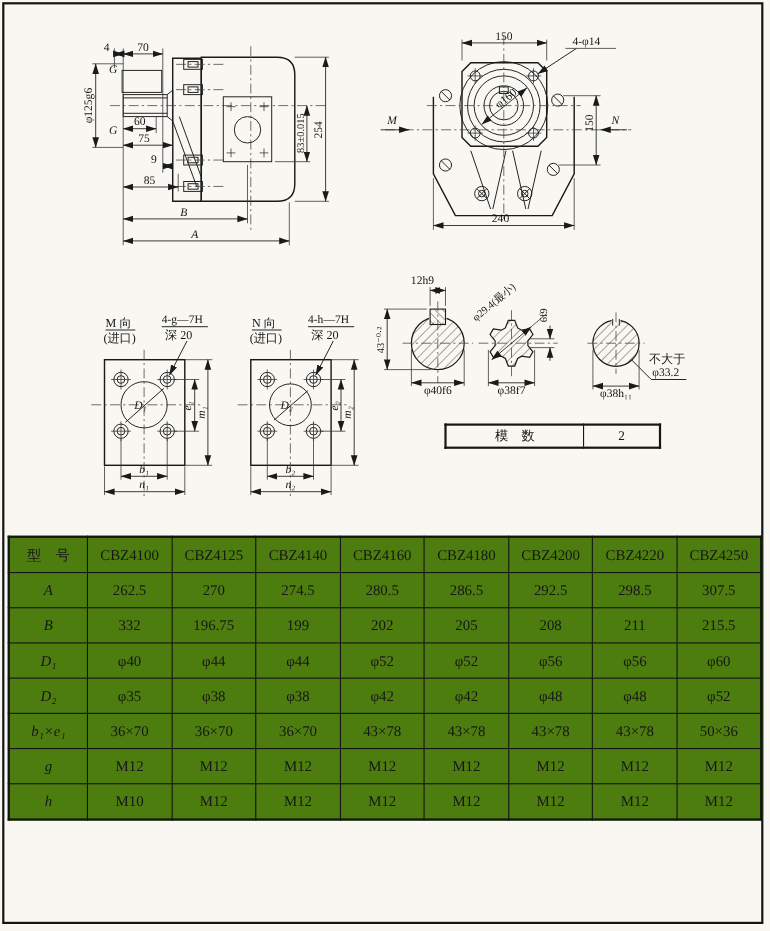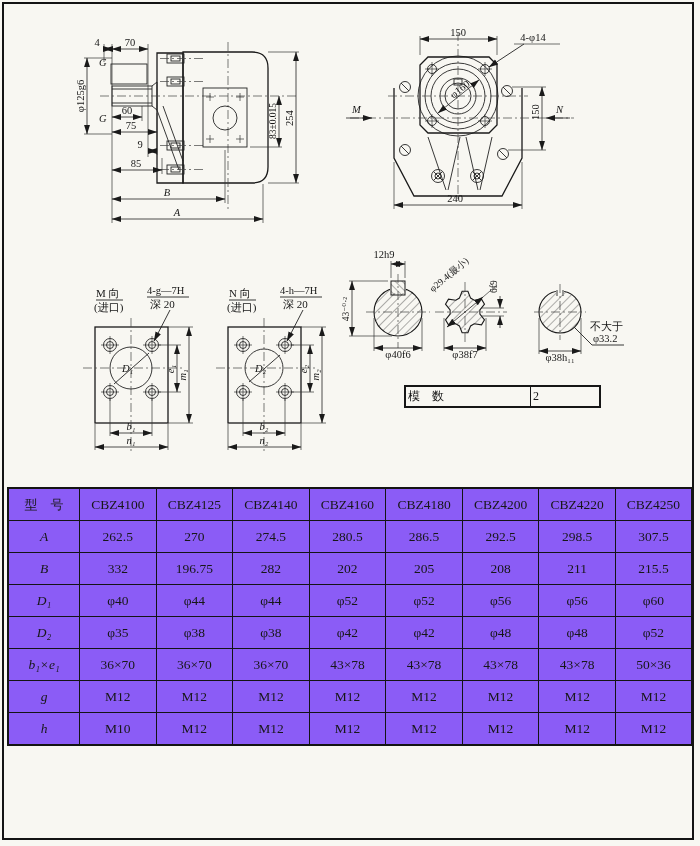--- a/index.html
+++ b/index.html
@@ -17,27 +17,27 @@
   svg text.it{font-style:italic;}
   svg text.cn{font-size:11px;}
   .out{stroke:#1a1a1a;stroke-width:1.3;fill:none;}
   .thin{stroke:#222;stroke-width:0.9;fill:none;}
   .ext{stroke:#333;stroke-width:0.7;fill:none;}
   .dim{stroke:#222;stroke-width:0.8;fill:none;}
   .cl{stroke:#444;stroke-width:0.7;fill:none;stroke-dasharray:9 3 2 3;}
   
   .gear-table{position:absolute;left:404px;top:385px;width:197px;
     border-collapse:collapse;background:#f8f7f2;}
-  .gear-table td{border:1px solid #161616;height:19px;
+  .gear-table td{border:1px solid #161616;height:19px;text-align:center;
     font-size:12px;padding:0 2px;}
   .gear-table .g-label{width:120px;}
   .gear-table{border:2px solid #161616;}
   
   .spec-table{position:absolute;left:7px;top:487px;width:686px;
-    border-collapse:collapse;table-layout:fixed;background:#8b5cf6;
+    border-collapse:collapse;table-layout:fixed;background:#4d7c0f;
     border:2px solid #141414;}
   .spec-table td{border:1px solid #141414;height:31px;text-align:center;
     font-size:13.5px;padding:0;}
   .spec-table td.corner{width:70px;font-size:13px;}
   .spec-table td.rlabel{font-style:italic;}
 </style>
 </head>
 <body>
 
 <div class="frame"></div>
@@ -400,21 +400,21 @@
         <td>280.5</td>
         <td>286.5</td>
         <td>292.5</td>
         <td>298.5</td>
         <td>307.5</td>
       </tr>
       <tr>
         <td class="rlabel">B</td>
         <td>332</td>
         <td>196.75</td>
-        <td>282</td>
+        <td>199</td>
         <td>202</td>
         <td>205</td>
         <td>208</td>
         <td>211</td>
         <td>215.5</td>
       </tr>
       <tr>
         <td class="rlabel">D₁</td>
         <td>φ40</td>
         <td>φ44</td>

